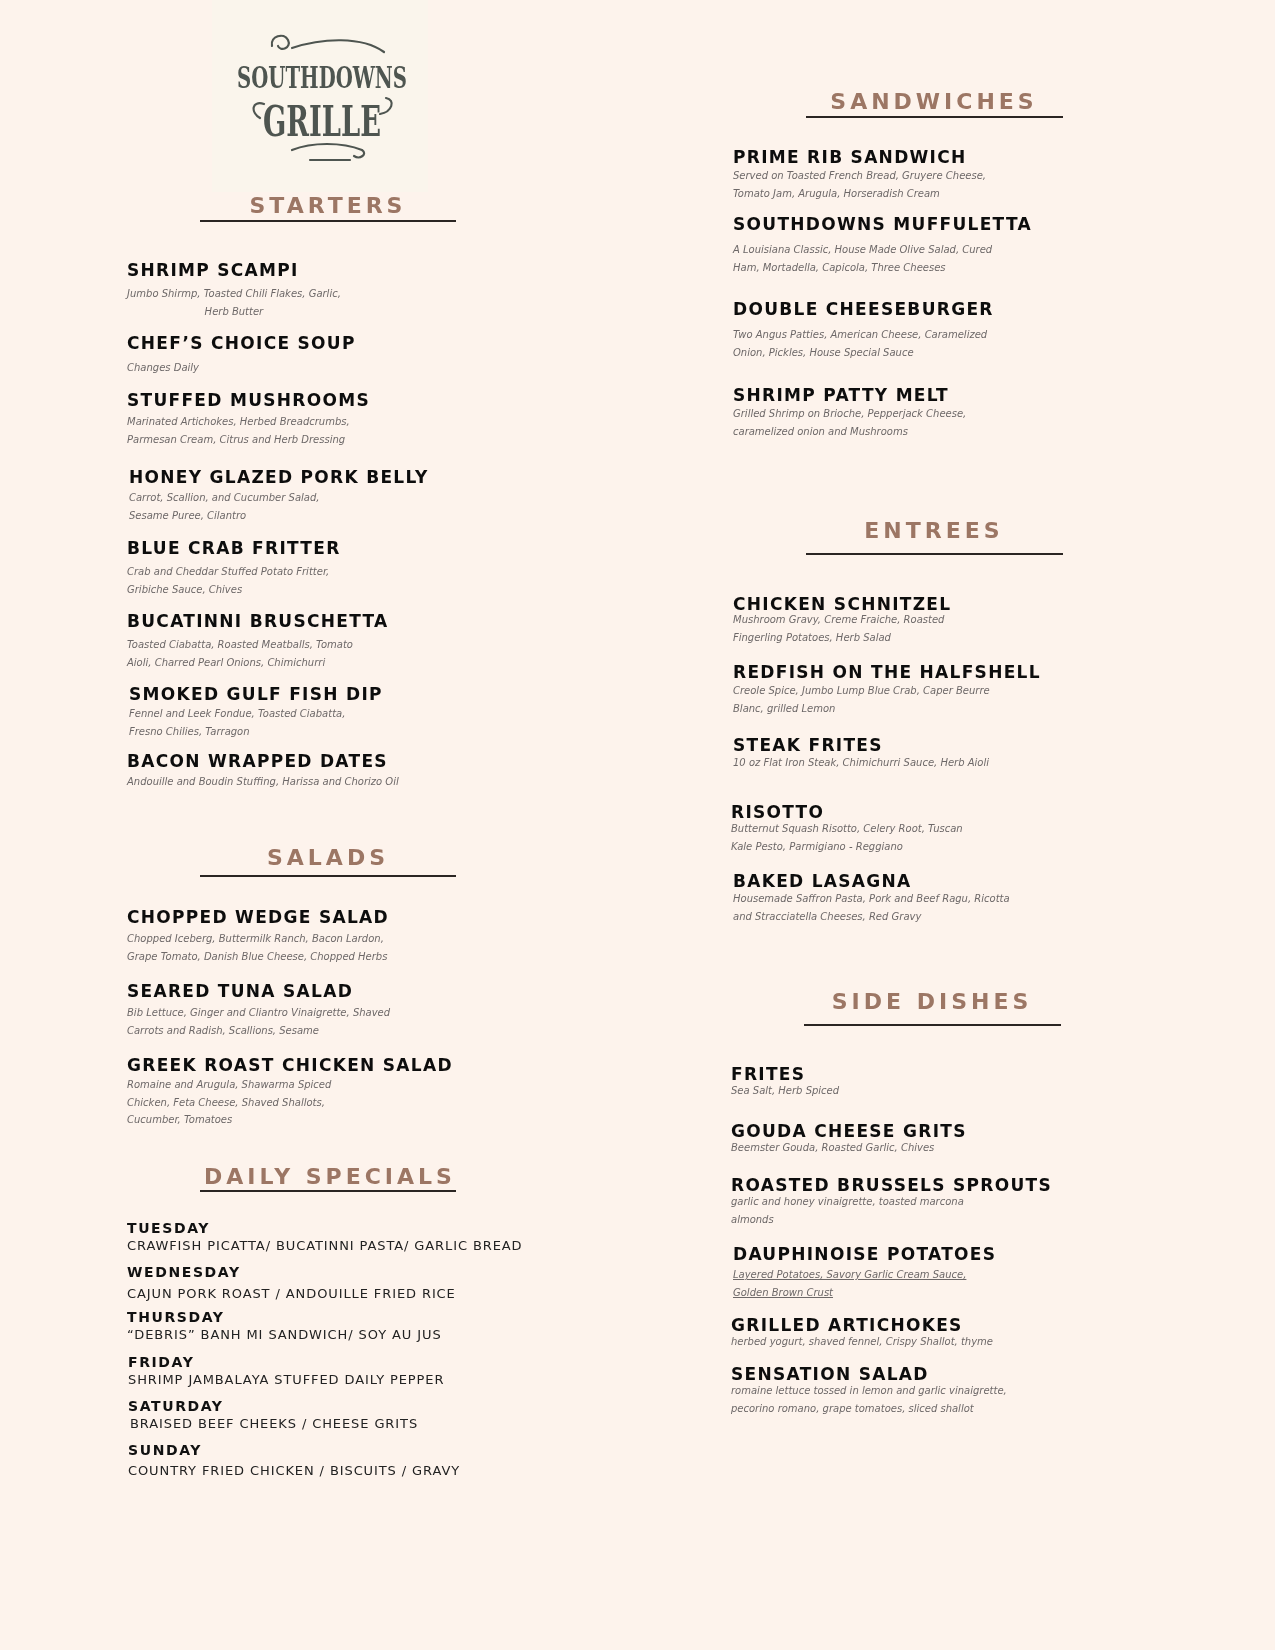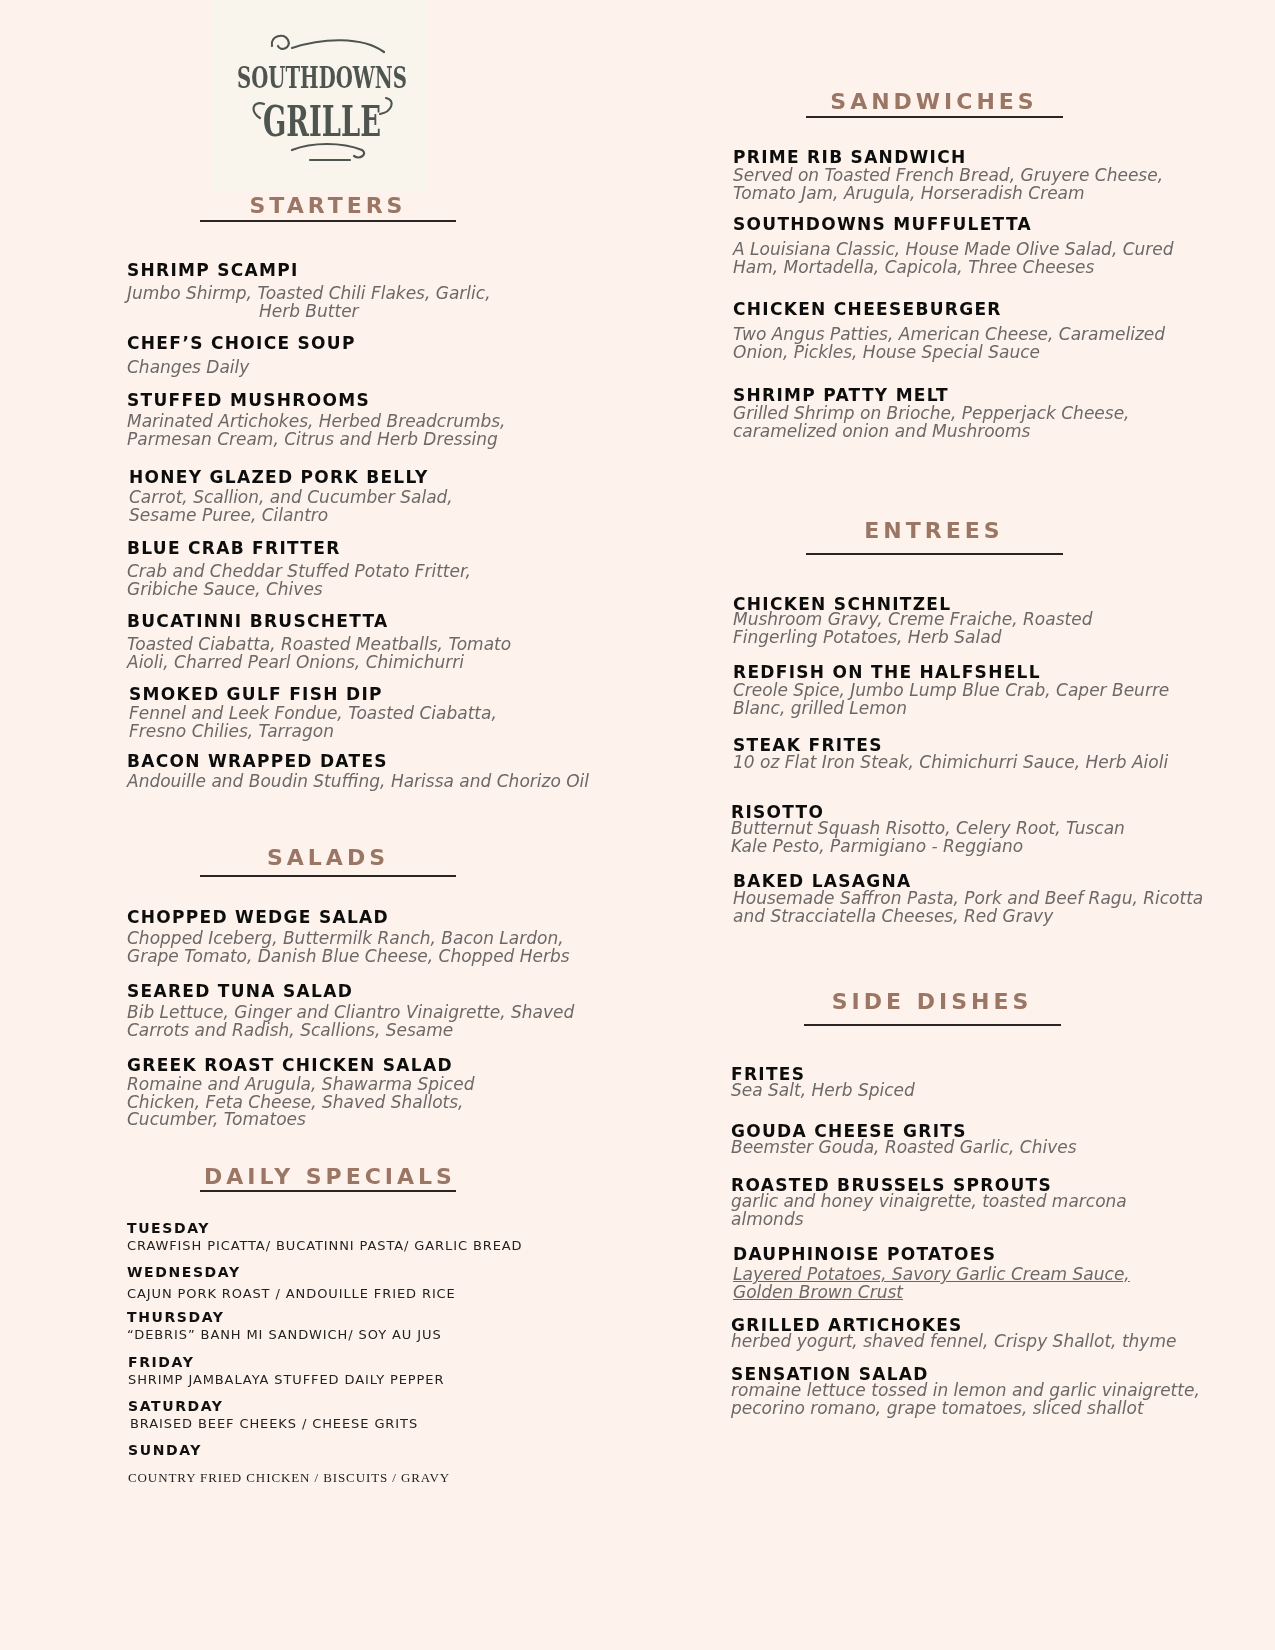--- a/index.html
+++ b/index.html
@@ -24,21 +24,21 @@
   }
   .rule {
     position: absolute; height: 2px; background: #2b2523;
   }
   .item { position: absolute; }
   .item-name {
     font-size: 17px; font-weight: bold; letter-spacing: 1.3px;
     color: #0d0d0d; line-height: 22px; white-space: nowrap;
   }
   .item-desc {
-    font-size: 17px; font-style: italic; color: #6d6868;
+    font-size: 10px; font-style: italic; color: #6d6868;
     line-height: 17.5px; white-space: pre-line;
   }
   .day-name {
     font-size: 14px; font-weight: bold; letter-spacing: 1.6px;
     color: #111; line-height: 18px; white-space: nowrap;
   }
   .day-desc {
     font-size: 13px; letter-spacing: 0.9px; color: #222;
     line-height: 18px; white-space: nowrap;
   }
@@ -141,38 +141,38 @@
 <div class="item" style="left:128px; top:1353px;">
   <div class="day-name">FRIDAY</div>
   <div class="day-desc">SHRIMP JAMBALAYA STUFFED DAILY PEPPER</div>
 </div>
 <div class="item" style="left:128px; top:1397px;">
   <div class="day-name">SATURDAY</div>
   <div class="day-desc" style="padding-left:2px;">BRAISED BEEF CHEEKS / CHEESE GRITS</div>
 </div>
 <div class="item" style="left:128px; top:1441px;">
   <div class="day-name">SUNDAY</div>
-  <div class="day-desc" style="margin-top:10px;font-family:Liberation Serif, serif;">COUNTRY FRIED CHICKEN / BISCUITS / GRAVY</div>
+  <div class="day-desc" style="margin-top:3px;">COUNTRY FRIED CHICKEN / BISCUITS / GRAVY</div>
 </div>
 
 <div class="section-title" style="left:806px; top:89px; width:256px;">SANDWICHES</div>
 <div class="rule" style="left:806px; top:116px; width:257px;"></div>
 
 <div class="item" style="left:733px; top:146px;">
   <div class="item-name">PRIME RIB SANDWICH</div>
   <div class="item-desc" style="margin-top:-1px;">Served on Toasted French Bread, Gruyere Cheese,
 Tomato Jam, Arugula, Horseradish Cream</div>
 </div>
 <div class="item" style="left:733px; top:213px;">
   <div class="item-name">SOUTHDOWNS MUFFULETTA</div>
   <div class="item-desc" style="margin-top:6px;">A Louisiana Classic, House Made Olive Salad, Cured
 Ham, Mortadella, Capicola, Three Cheeses</div>
 </div>
 <div class="item" style="left:733px; top:298px;">
-  <div class="item-name">CHICKEN CHEESEBURGER</div>
+  <div class="item-name">DOUBLE CHEESEBURGER</div>
   <div class="item-desc" style="margin-top:6px;">Two Angus Patties, American Cheese, Caramelized
 Onion, Pickles, House Special Sauce</div>
 </div>
 <div class="item" style="left:733px; top:384px;">
   <div class="item-name">SHRIMP PATTY MELT</div>
   <div class="item-desc" style="margin-top:-1px;">Grilled Shrimp on Brioche, Pepperjack Cheese,
 caramelized onion and Mushrooms</div>
 </div>
 
 <div class="section-title" style="left:806px; top:518px; width:256px;">ENTREES</div>

